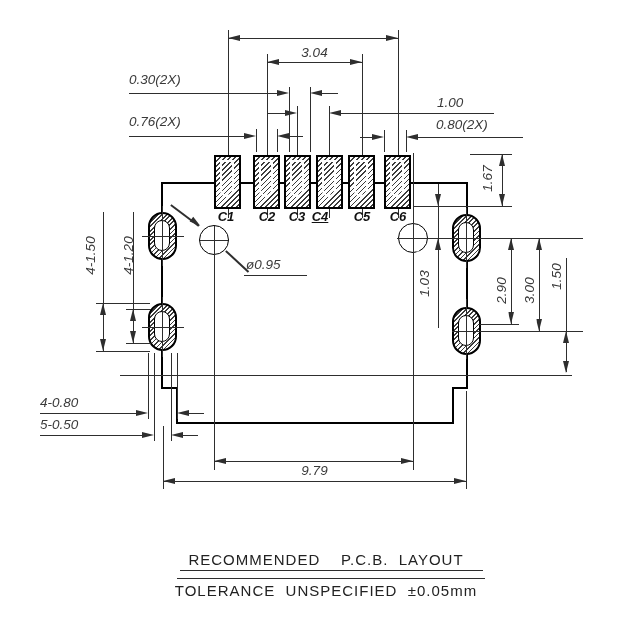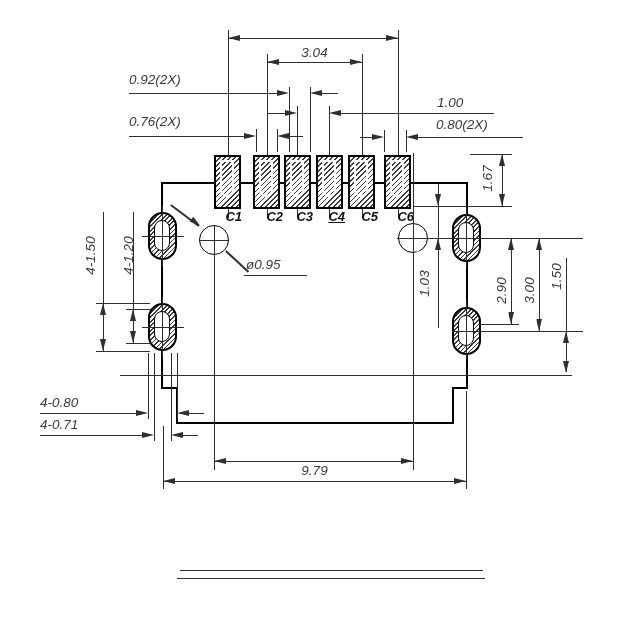--- a/index.html
+++ b/index.html
@@ -20,21 +20,21 @@
   .ar-d { border-left:3.5px solid transparent; border-right:3.5px solid transparent; border-top:12px solid #2e2e2e; }
   
   .dim { position:absolute; font-style:italic; font-size:13.5px; color:#3a3a3a; white-space:pre; }
   .ctr { text-align:center; }
   .vtext { width:64px; text-align:center; transform:rotate(-90deg); }
   .bgw { background:#fff; padding:0 1px; }
   
   .pad { position:absolute; top:155px; width:27px; height:54px; border:2px solid #000; background-color:#fff;
          background-image:repeating-linear-gradient(135deg, transparent 0 2.5px, #3c3c3c 2.5px 3.6px); }
   .slot { position:absolute; left:4px; top:3px; width:14px; height:37px; border:2px solid #fff; border-radius:0 0 8px 8px; }
-  .clab { position:absolute; top:209px; width:32px; text-align:right; font-style:italic; font-weight:bold; font-size:13px; color:#111; }
+  .clab { position:absolute; top:209px; width:32px; text-align:center; font-style:italic; font-weight:bold; font-size:13px; color:#111; }
   
   .oval { position:absolute; width:29px; height:48px; border:2.5px solid #000; border-radius:15px; background-color:#fff;
           background-image:repeating-linear-gradient(135deg, transparent 0 2px, #3c3c3c 2px 3.2px); }
   .oval-in { position:absolute; left:4px; top:6px; width:16px; height:31px; background:#fff; border:1.5px solid #000; border-radius:8px; }
   
   .circ { position:absolute; width:30px; height:30px; border:1.6px solid #000; border-radius:50%; background:#fff; }
   
   .diag { position:absolute; height:1.5px; background:#2e2e2e; transform-origin:0 50%; }
   .diag .head { position:absolute; right:-1px; top:-2.8px; width:0; height:0;
                 border-top:3px solid transparent; border-bottom:3px solid transparent; border-left:11px solid #2e2e2e; }
@@ -77,21 +77,21 @@
   <div class="pad" style="left:348px;">
       <span class="slot"></span>
     </div>
   <div class="pad" style="left:384px;">
       <span class="slot"></span>
     </div>
 
   <div class="clab" style="left:210px;">C1</div>
   <div class="clab" style="left:251px;">C2</div>
   <div class="clab" style="left:281px;">C3</div>
-  <div class="clab" style="left:313px;text-decoration:underline;">C4</div>
+  <div class="clab" style="left:304px;text-decoration:underline;">C4</div>
   <div class="clab" style="left:346px;">C5</div>
   <div class="clab" style="left:382px;">C6</div>
 
   <div class="oval" style="left:148px;top:212px;">
       <span class="oval-in"></span>
     </div>
   <div class="oval" style="left:452px;top:214px;">
       <span class="oval-in"></span>
     </div>
   <div class="oval" style="left:148px;top:303px;">
@@ -123,21 +123,21 @@
 
   <div class="hl" style="left:228px;top:38px;width:170px;"></div>
   <div class="ar ar-l" style="left:228px;top:34.5px;"></div>
   <div class="ar ar-r" style="left:386px;top:34.5px;"></div>
 
   <div class="hl" style="left:267px;top:62px;width:95px;"></div>
   <div class="ar ar-l" style="left:267px;top:58.5px;"></div>
   <div class="ar ar-r" style="left:350px;top:58.5px;"></div>
   <div class="dim ctr" style="left:267px;top:45px;width:95px;">3.04</div>
 
-  <div class="dim" style="left:129px;top:72px;">0.92(2X)</div>
+  <div class="dim" style="left:129px;top:72px;">0.30(2X)</div>
   <div class="hl" style="left:129px;top:93px;width:149px;"></div>
   <div class="ar ar-r" style="left:277px;top:89.5px;"></div>
   <div class="ar ar-l" style="left:310px;top:89.5px;"></div>
   <div class="hl" style="left:322px;top:93px;width:16px;"></div>
   <div class="vl" style="left:289px;top:87px;height:65px;"></div>
   <div class="vl" style="left:310px;top:87px;height:65px;"></div>
 
   <div class="dim" style="left:129px;top:114px;">0.76(2X)</div>
   <div class="hl" style="left:129px;top:136px;width:116px;"></div>
   <div class="ar ar-r" style="left:244px;top:132.5px;"></div>
@@ -210,33 +210,35 @@
   <div class="vl" style="left:177px;top:353px;height:66px;"></div>
   <div class="vl" style="left:154px;top:353px;height:88px;"></div>
   <div class="vl" style="left:171px;top:353px;height:88px;"></div>
 
   <div class="dim" style="left:40px;top:395px;">4-0.80</div>
   <div class="hl" style="left:40px;top:413px;width:96px;"></div>
   <div class="ar ar-r" style="left:136px;top:409.5px;"></div>
   <div class="ar ar-l" style="left:177px;top:409.5px;"></div>
   <div class="hl" style="left:189px;top:413px;width:15px;"></div>
 
-  <div class="dim" style="left:40px;top:417px;">4-0.71</div>
+  <div class="dim" style="left:40px;top:417px;">5-0.50</div>
   <div class="hl" style="left:40px;top:435px;width:102px;"></div>
   <div class="ar ar-r" style="left:142px;top:431.5px;"></div>
   <div class="ar ar-l" style="left:171px;top:431.5px;"></div>
   <div class="hl" style="left:183px;top:435px;width:15px;"></div>
 
   <div class="hl" style="left:214px;top:461px;width:199px;"></div>
   <div class="ar ar-l" style="left:214px;top:457.5px;"></div>
   <div class="ar ar-r" style="left:401px;top:457.5px;"></div>
 
   <div class="vl" style="left:163px;top:426px;height:63px;"></div>
   <div class="vl" style="left:466px;top:391px;height:98px;"></div>
   <div class="hl" style="left:163px;top:481px;width:303px;"></div>
   <div class="ar ar-l" style="left:163px;top:477.5px;"></div>
   <div class="ar ar-r" style="left:454px;top:477.5px;"></div>
   <div class="dim ctr" style="left:163px;top:463px;width:303px;">9.79</div>
 
+  <div class="t1" style="left:156px;top:551px;">RECOMMENDED    P.C.B.  LAYOUT</div>
   <div class="hl" style="left:180px;top:570px;width:303px;"></div>
   <div class="hl" style="left:177px;top:578px;width:308px;"></div>
+  <div class="t1" style="left:156px;top:582px;">TOLERANCE  UNSPECIFIED  ±0.05mm</div>
 
 </div>
 
 </body></html>

